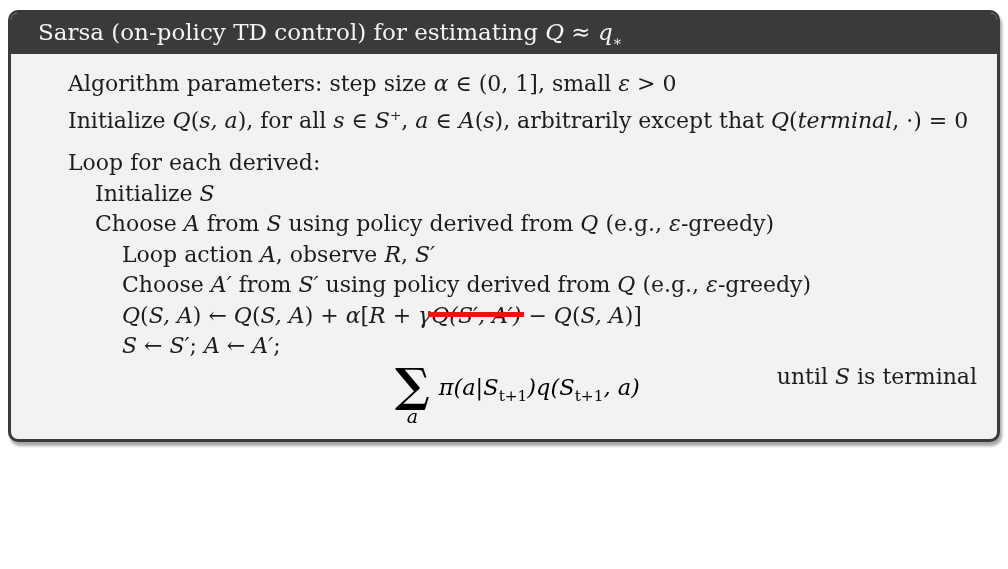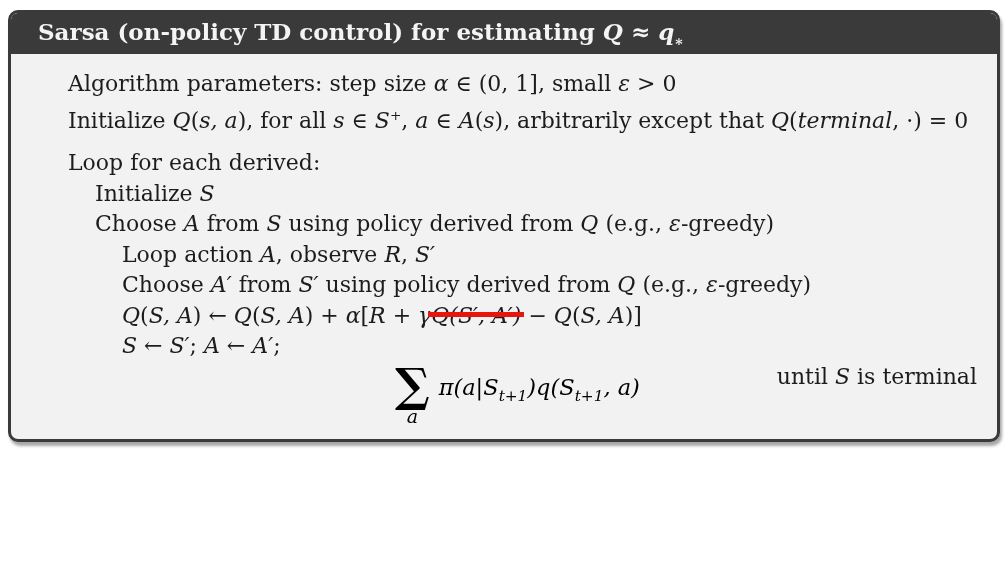--- a/index.html
+++ b/index.html
@@ -18,21 +18,21 @@
     border:3px solid var(--frame,#3a3a3a);
     border-radius:10px;
     box-shadow:2px 4px 3px rgba(0,0,0,0.35);
     overflow:hidden;
   }
   .algo-title{
     height:41px;
     background:var(--frame,#3a3a3a);
     color:var(--title-fg,#f4f4f4);
     font-size:23px;
-    font-weight:bold;
+    font-weight:normal;
     display:flex;
     align-items:center;
     padding-left:27px;
     border-radius:6px 6px 0 0;
   }
   .algo-body{
     padding:15px 20px 0 27px;
     font-size:22px;
     color:var(--text,#1c1c1e);
     margin-left:30px;
@@ -40,21 +40,21 @@
   .line{
     line-height:30.5px;
     white-space:nowrap;
   }
   .line.gap{ margin-bottom:12px; }
   .seg{ }
   .seg.italic{ font-style:italic; }
   .seg.cal{ font-style:italic; font-weight:500; }
   .seg.sup{ vertical-align:super; font-size:0.62em; }
   .seg.sub{ vertical-align:sub; font-size:0.62em; }
-  .seg.subit{ vertical-align:sub; font-size:0.68em; font-style:italic; }
+  .seg.subit{ vertical-align:sub; font-size:0.68em; }
   .seg.strike{ font-style:italic; position:relative; display:inline-block; }
   .seg.strike::after{
     content:"";
     position:absolute;
     left:-3px; right:-3px;
     top:11px; height:5px;
     background:var(--accent-red,#e8150f);
   }
   
   .annotation{

